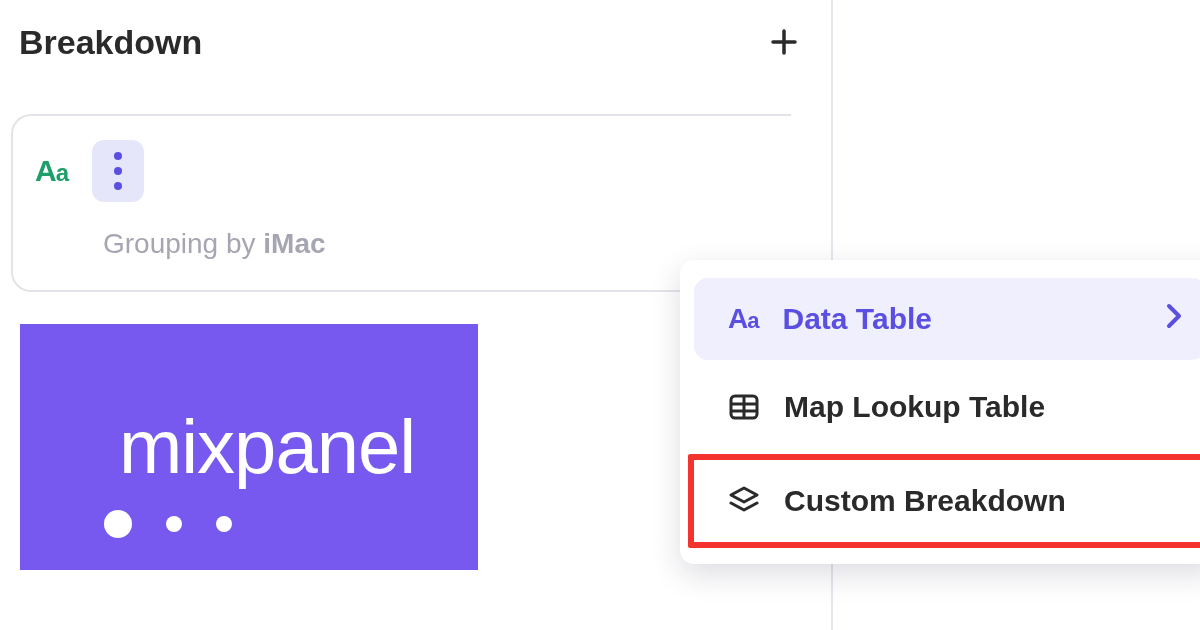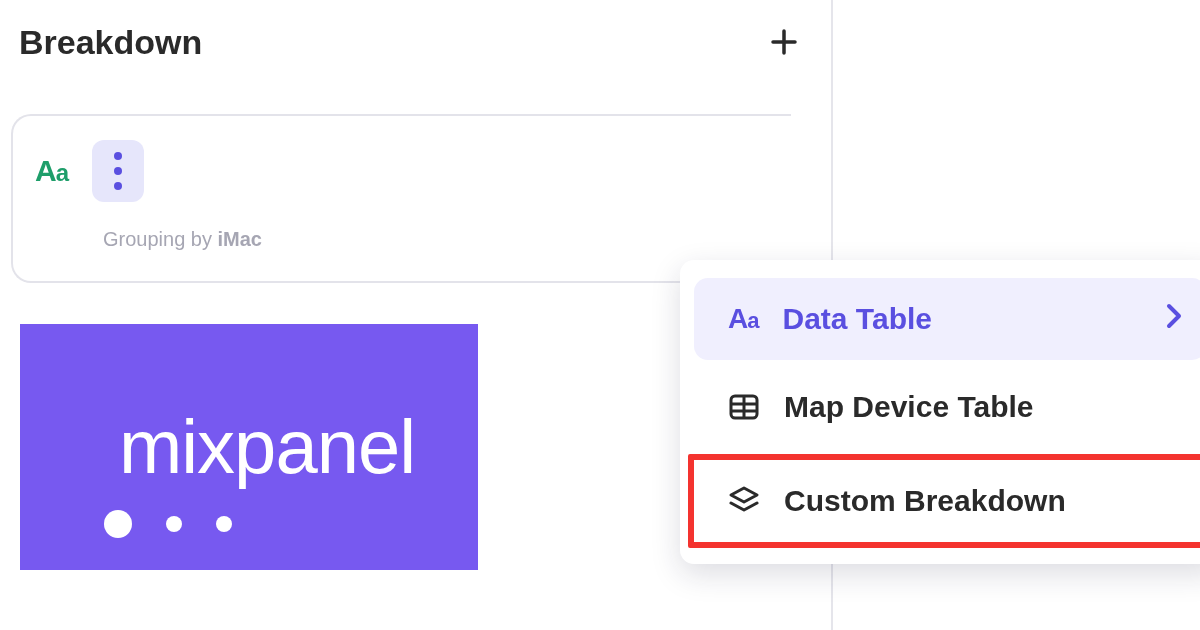--- a/index.html
+++ b/index.html
@@ -92,21 +92,21 @@
   }
   .kebab-btn span {
     width: 8px;
     height: 8px;
     border-radius: 50%;
     background: #5a4fe0;
   }
   .item-sub {
     margin-top: 26px;
     margin-left: 68px;
-    font-size: 20px;
+    font-size: 28px;
     color: #a6a6b3;
   }
   .item-sub b { font-weight: 700; }
 
   .logo-block {
     position: absolute;
     left: 20px;
     top: 324px;
     width: 458px;
     height: 246px;
@@ -235,21 +235,21 @@
           <path d="M3 3 L13 13 L3 23" stroke="#5a4fe0" stroke-width="4" fill="none" stroke-linecap="round" stroke-linejoin="round"></path>
         </svg>
     </span>
   </div>
 
   <div class="menu-item">
     <svg class="icon-svg" width="32" height="32" viewBox="0 0 32 32">
       <rect x="3" y="5" width="26" height="22" rx="4" stroke="#2a2a2a" stroke-width="3" fill="none"></rect>
       <path d="M3 13 H29 M3 20 H29 M16 5 V27" stroke="#2a2a2a" stroke-width="3"></path>
     </svg>
-    <span>Map Device Table</span>
+    <span>Map Lookup Table</span>
   </div>
 
   <div class="menu-item boxed">
     <svg class="icon-svg" width="32" height="32" viewBox="0 0 32 32">
       <path d="M16 3 L29 10 L16 17 L3 10 Z" stroke="#2a2a2a" stroke-width="3" fill="none" stroke-linejoin="round"></path>
       <path d="M3 18 L16 25 L29 18" stroke="#2a2a2a" stroke-width="3" fill="none" stroke-linejoin="round" stroke-linecap="round"></path>
     </svg>
     <span>Custom Breakdown</span>
   </div>
 

